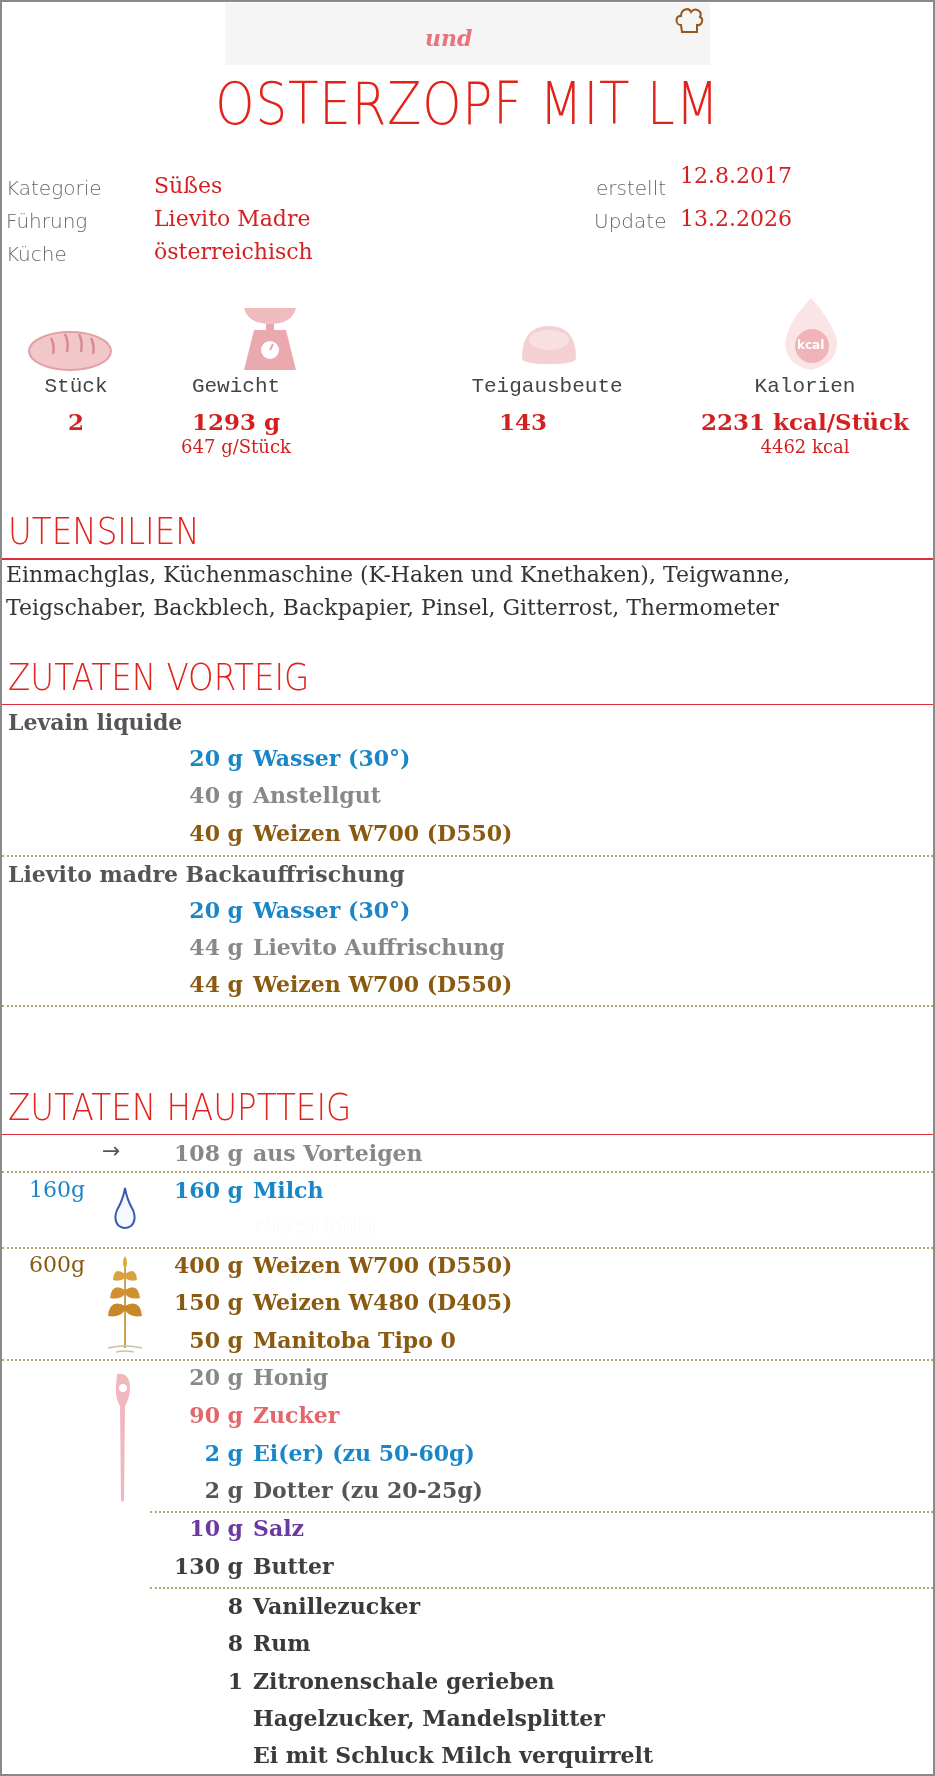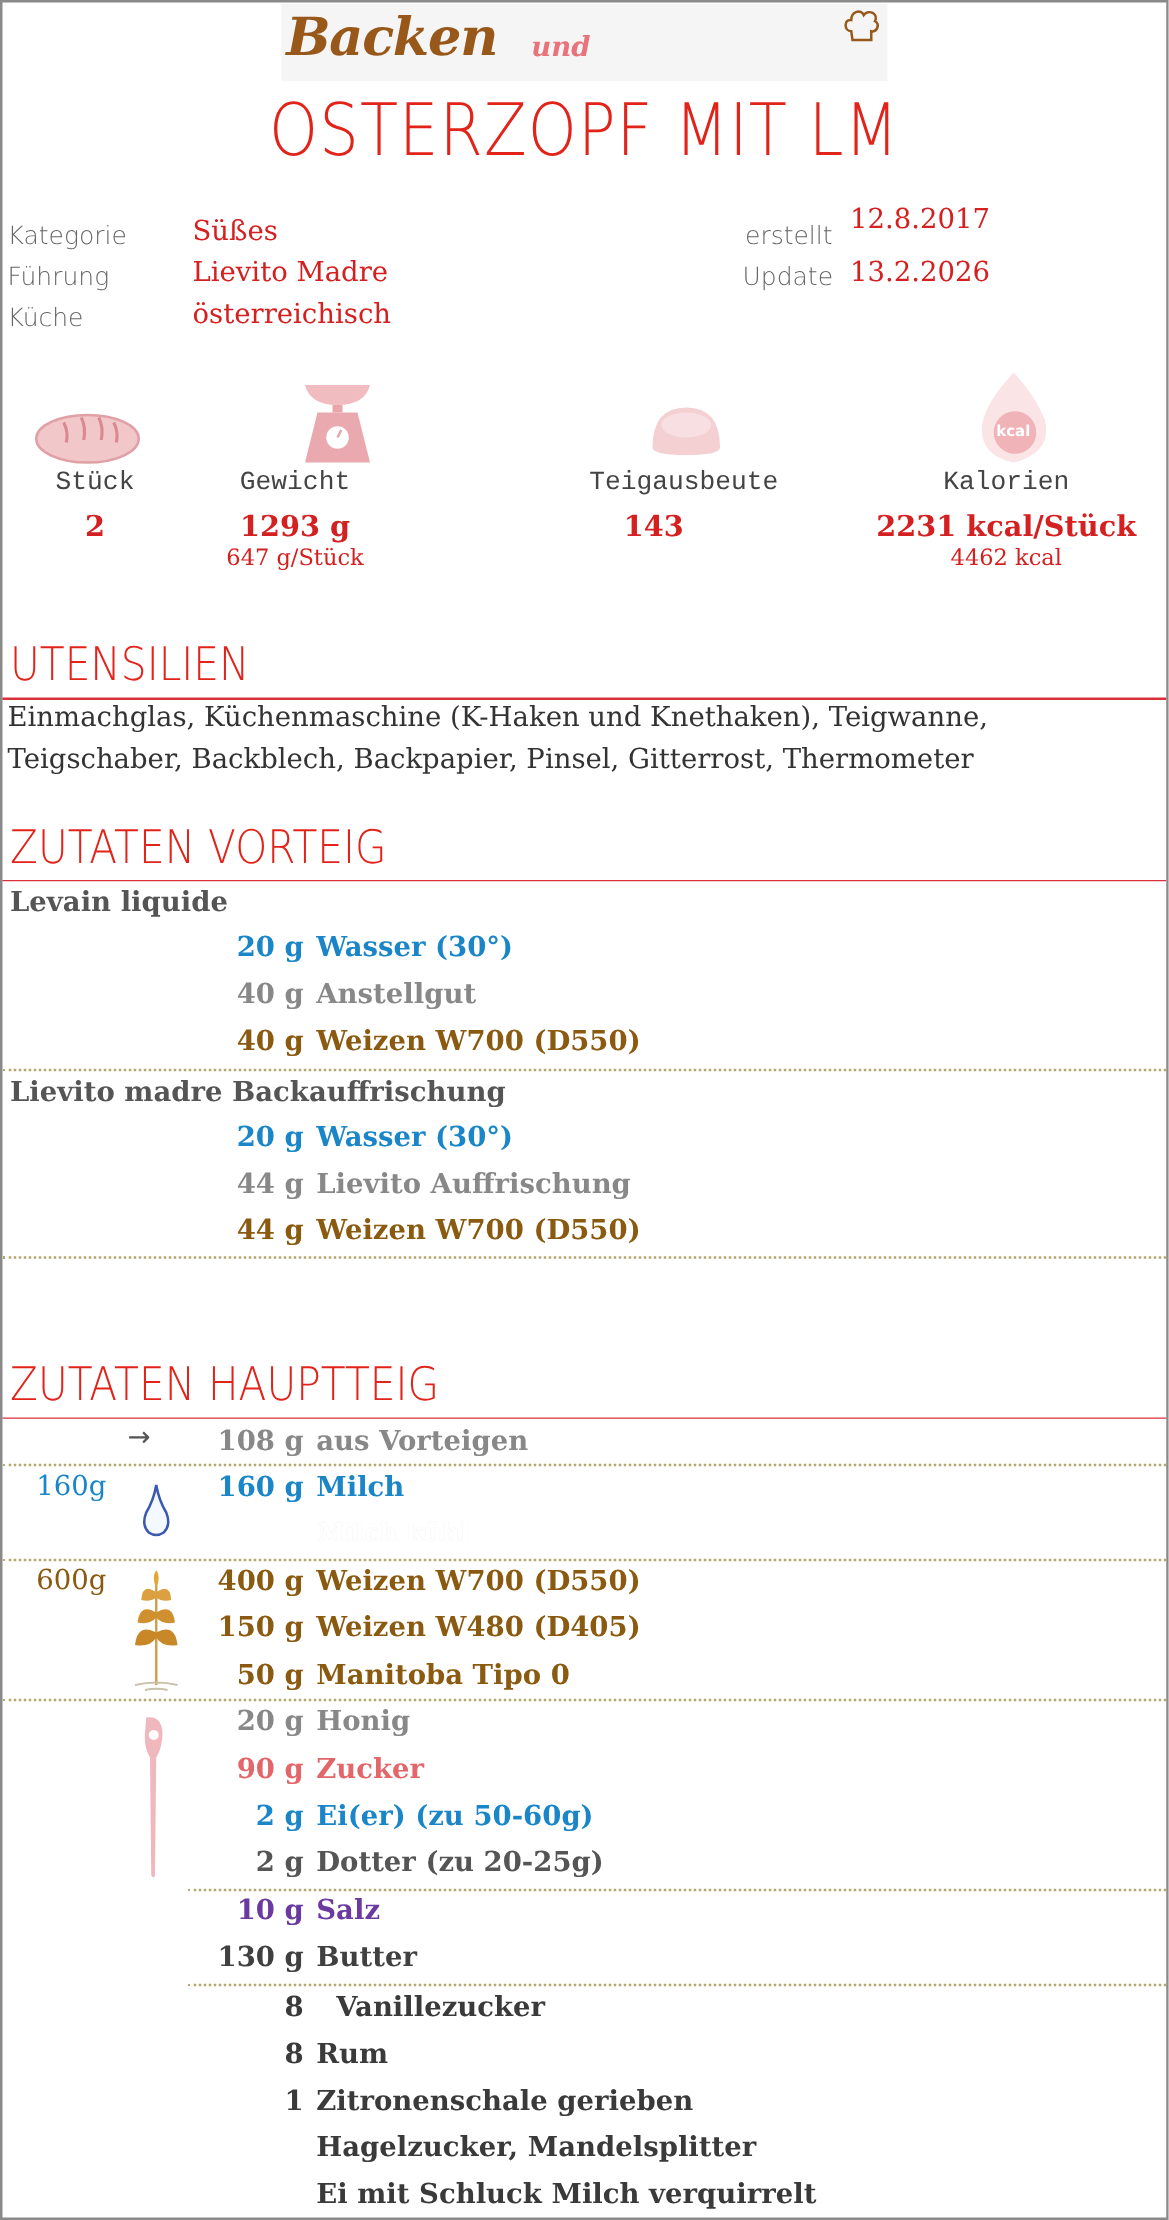--- a/index.html
+++ b/index.html
@@ -46,21 +46,20 @@
 
   .ghost { color: #fff; text-shadow: 0 0 1px #e8e8e8; font-family: "DejaVu Serif", serif; font-weight: bold; font-size: 20px; }
   .side-amt { font-family: "DejaVu Serif", serif; font-size: 22px; }
 </style>
 </head>
 <body>
 
 <div class="frame"></div>
 
 <div class="logo">
-  <span class="b">Backen</span>
   <span class="u">und</span>
   <svg class="hat" viewBox="0 0 32 30">
     <path d="M8 20 C2 20 2 10 8 11 C8 4 16 2 18 7 C22 2 30 6 27 12 C31 14 29 21 24 20 L24 27 L9 27 Z" fill="none" stroke="#98581a" stroke-width="2"></path>
   </svg>
 </div>
 
 <div class="title">OSTERZOPF MIT LM</div>
 
 <div class="abs meta-label" style="left:6px; top:176px;">Kategorie</div>
 <div class="abs meta-val" style="left:154px; top:173px;">Süßes</div>
@@ -220,21 +219,21 @@
   <span class="ing c-salt" style="left:253px;">Salz</span>
 </div>
 <div class="row" style="top:1553px; width:243px;">
   <span class="amt c-butter">130 g</span>
   <span class="ing c-butter" style="left:253px;">Butter</span>
 </div>
 <div class="dotline" style="left:150px; width:783px; top:1587px;"></div>
 
 <div class="row" style="top:1593px; width:243px;">
   <span class="amt c-black">8</span>
-  <span class="ing c-black" style="left:253px;margin-left:16px;">Vanillezucker</span>
+  <span class="ing c-black" style="left:253px;">Vanillezucker</span>
 </div>
 <div class="row" style="top:1630px; width:243px;">
   <span class="amt c-black">8</span>
   <span class="ing c-black" style="left:253px;">Rum</span>
 </div>
 <div class="row" style="top:1668px; width:243px;">
   <span class="amt c-black">1</span>
   <span class="ing c-black" style="left:253px;">Zitronenschale gerieben</span>
 </div>
 <div class="row" style="top:1705px; width:243px;">

